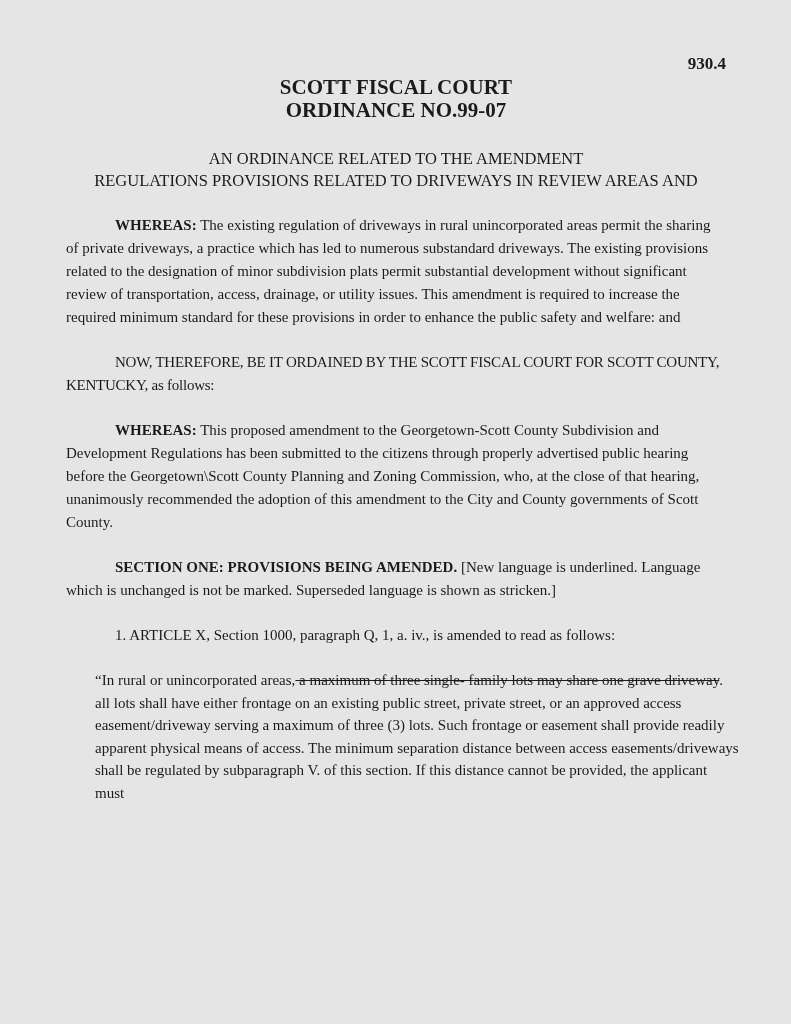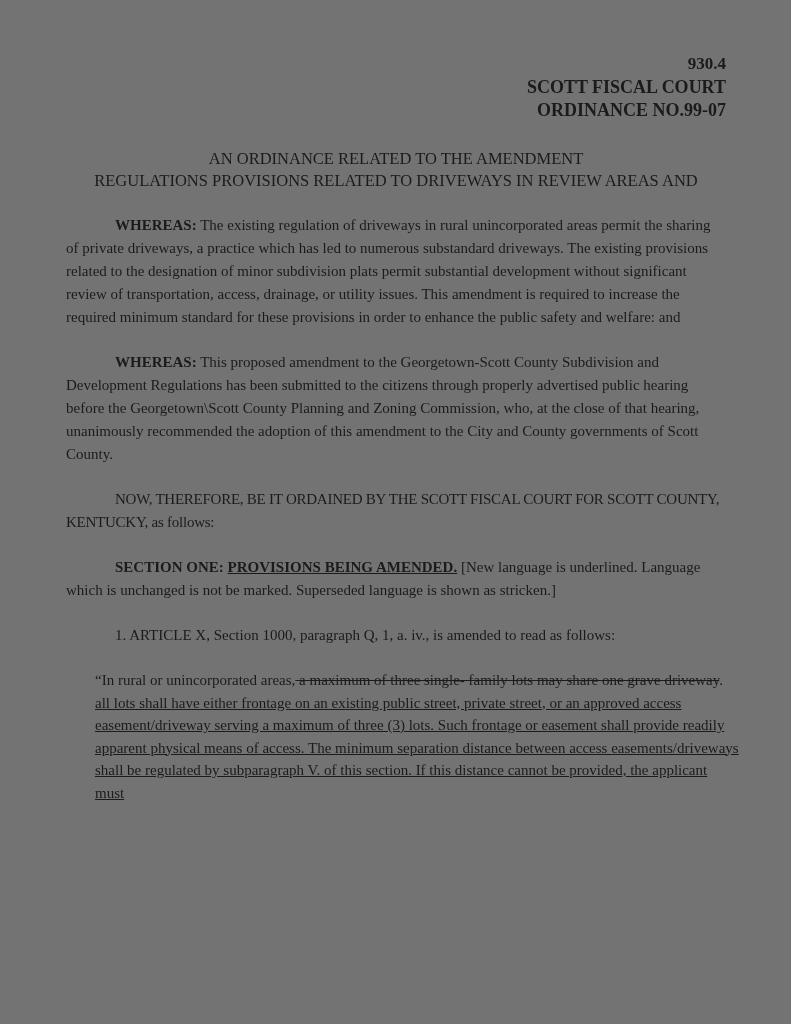--- a/index.html
+++ b/index.html
@@ -1,35 +1,35 @@
 <!DOCTYPE html>
 <html><head>
 <meta charset="utf-8">
 <style>
   html, body { margin: 0; padding: 0; background: #ffffff; }
   .page {
     width: 791px;
     height: 1024px;
     box-sizing: border-box;
-    background: #737373;
+    background: #e5e5e5;
     color: #1b1b1b;
     font-family: "Liberation Serif", "DejaVu Serif", serif;
     padding: 54px 65px 0 66px;
     overflow: hidden;
   }
   .pageno {
     text-align: right;
     font-weight: bold;
     font-size: 17px;
     line-height: 20px;
   }
   .dochdr {
-    text-align: right;
+    text-align: center;
     font-weight: bold;
-    font-size: 18px;
+    font-size: 21px;
     line-height: 23px;
     margin-top: 2px;
   }
   .title {
     text-align: center;
     font-weight: normal;
     font-size: 16.5px;
     line-height: 22px;
     margin: 26px -12px 0 -12px;
   }
@@ -40,23 +40,23 @@
     line-height: 23px;
   }
   .ind { text-indent: 49px; }
   .tight { letter-spacing: -0.25px; }
   .quote {
     margin-left: 29px;
     margin-right: -14px;
     line-height: 22.5px;
   }
   .b { font-weight: bold; }
-  .bu { font-weight: bold; text-decoration: underline; }
+  .bu { font-weight: bold; }
   .strike { text-decoration: line-through; }
-  .u { text-decoration: underline; }
+  .u { }
 </style>
 </head>
 <body>
 
 <div class="page">
 
   <div class="pageno">930.4</div>
 
   <div class="dochdr">
     <div>SCOTT FISCAL COURT</div>
@@ -66,26 +66,26 @@
   <div class="title">
     <div>AN ORDINANCE RELATED TO THE AMENDMENT</div>
     <div>REGULATIONS PROVISIONS RELATED TO DRIVEWAYS IN REVIEW AREAS AND</div>
   </div>
 
   <p class="ind">
     <span class="b">WHEREAS:</span>
     <span>The existing regulation of driveways in rural unincorporated areas permit the sharing of private driveways, a practice which has led to numerous substandard driveways. The existing provisions related to the designation of minor subdivision plats permit substantial development without significant review of transportation, access, drainage, or utility issues. This amendment is required to increase the required minimum standard for these provisions in order to enhance the public safety and welfare: and</span>
   </p>
 
+  <p class="ind tight">NOW, THEREFORE, BE IT ORDAINED BY THE SCOTT FISCAL COURT FOR SCOTT COUNTY, KENTUCKY, as follows:</p>
+
   <p class="ind">
     <span class="b">WHEREAS:</span>
     <span>This proposed amendment to the Georgetown-Scott County Subdivision and Development Regulations has been submitted to the citizens through properly advertised public hearing before the Georgetown\Scott County Planning and Zoning Commission, who, at the close of that hearing, unanimously recommended the adoption of this amendment to the City and County governments of Scott County.</span>
   </p>
-
-  <p class="ind tight">NOW, THEREFORE, BE IT ORDAINED BY THE SCOTT FISCAL COURT FOR SCOTT COUNTY, KENTUCKY, as follows:</p>
 
   <p class="ind">
     <span class="b">SECTION ONE:</span>
     <span class="bu">PROVISIONS BEING AMENDED.</span>
     <span>[New language is underlined. Language which is unchanged is not be marked. Superseded language is shown as stricken.]</span>
   </p>
 
   <p class="ind">1. ARTICLE X, Section 1000, paragraph Q, 1, a. iv., is amended to read as follows:</p>
 
   <p class="quote"><span>“In rural or unincorporated areas,</span><span class="strike"> a maximum of three single- family lots may share one grave driveway</span><span>. </span><span class="u">all lots shall have either frontage on an existing public street, private street, or an approved access easement/driveway serving a maximum of three (3) lots. Such frontage or easement shall provide readily apparent physical means of access. The minimum separation distance between access easements/driveways shall be regulated by subparagraph V. of this section. If this distance cannot be provided, the applicant must</span></p>

